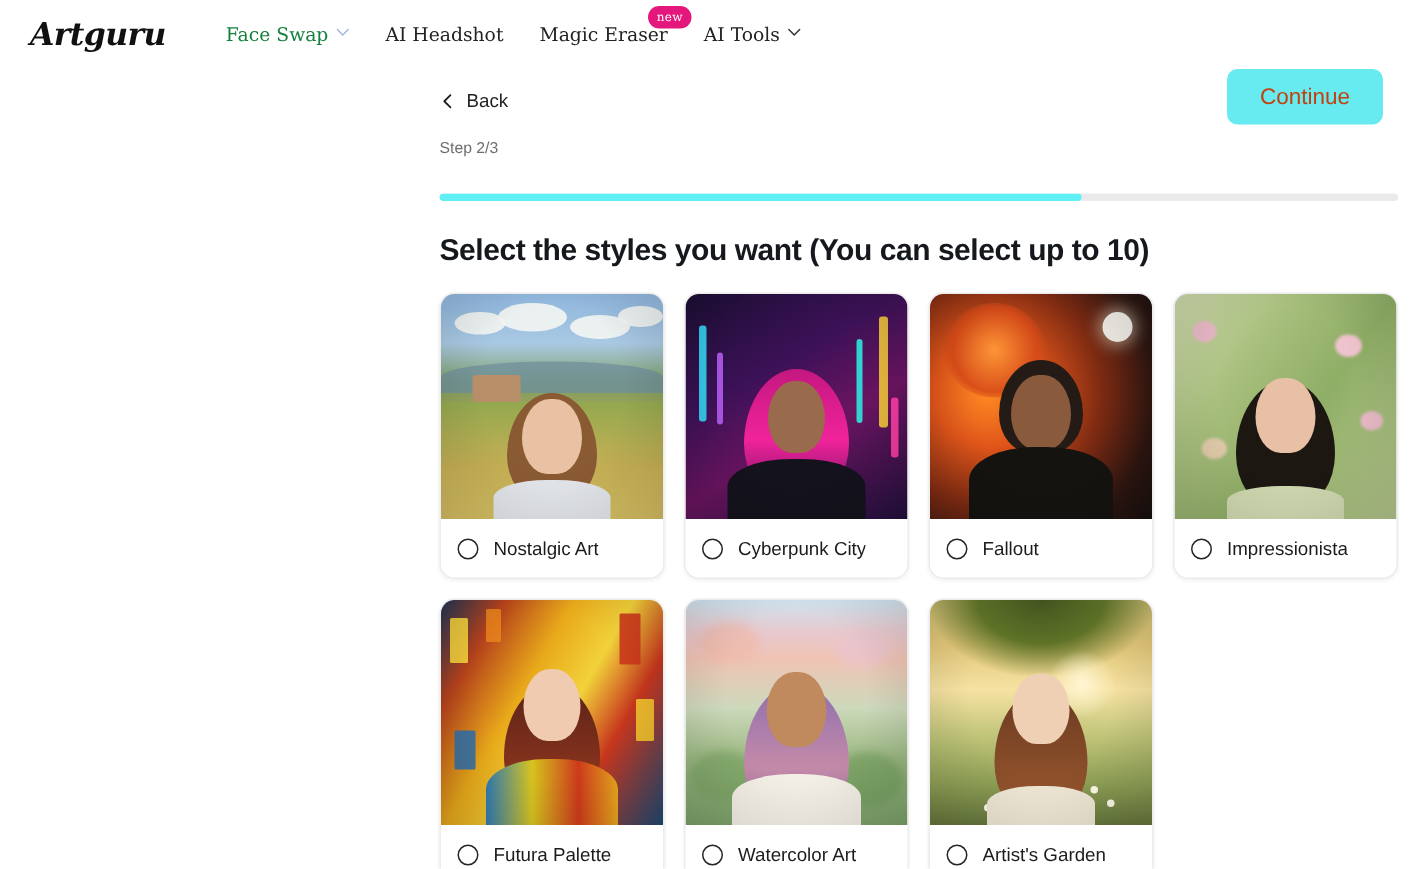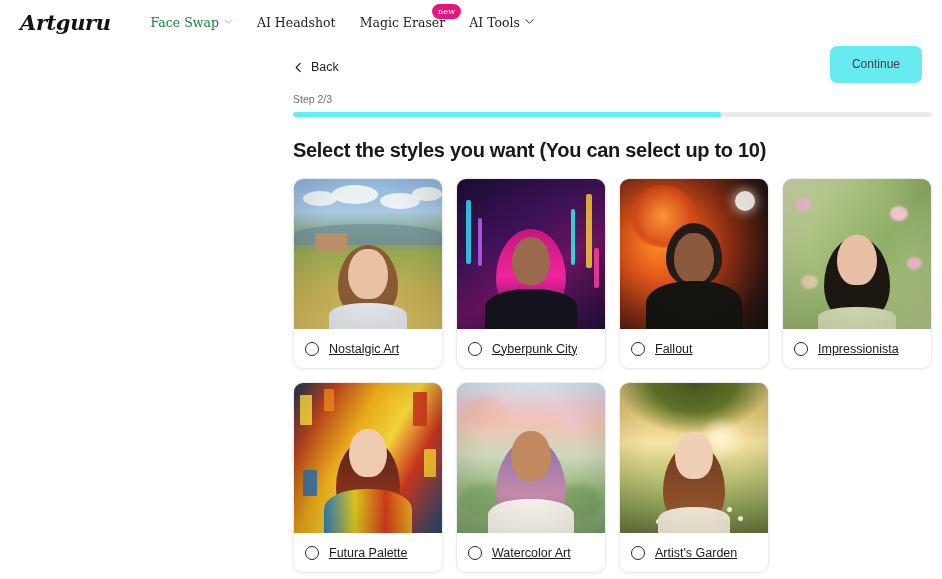--- a/index.html
+++ b/index.html
@@ -101,37 +101,37 @@
     cursor: pointer;
     user-select: none;
   }
   .back-chev { width: 11px; height: 11px; display: block; }
 
   .continue-btn {
     position: absolute;
     right: 10px;
     top: 1px;
     background: #67eaf0;
-    color: #404040;
+    color: #c2410c;
     border: none;
     border-radius: 7px;
-    font-size: 12px;
+    font-size: 15px;
     font-weight: 400;
     padding: 0 22px;
     height: 37px;
     line-height: 37px;
     cursor: pointer;
     font-family: "Liberation Sans", sans-serif;
   }
 
   .step-label {
     font-size: 10.5px;
     color: #6e6e6e;
     margin-top: 4px;
-    margin-bottom: 7px;
+    margin-bottom: 24px;
   }
 
   .progress-track {
     height: 5px;
     background: #eaeaea;
     border-radius: 3px;
     width: 639px;
     overflow: hidden;
   }
   .progress-fill {
@@ -172,21 +172,20 @@
     position: relative;
     overflow: hidden;
   }
 
   .card-foot {
     height: 39px;
     display: flex;
     align-items: center;
     gap: 10px;
     padding: 0 11px;
-    text-decoration: underline;
   }
 
   .radio {
     width: 14px;
     height: 14px;
     min-width: 14px;
     border: 1.4px solid #262626;
     border-radius: 50%;
     background: #fff;
   }

